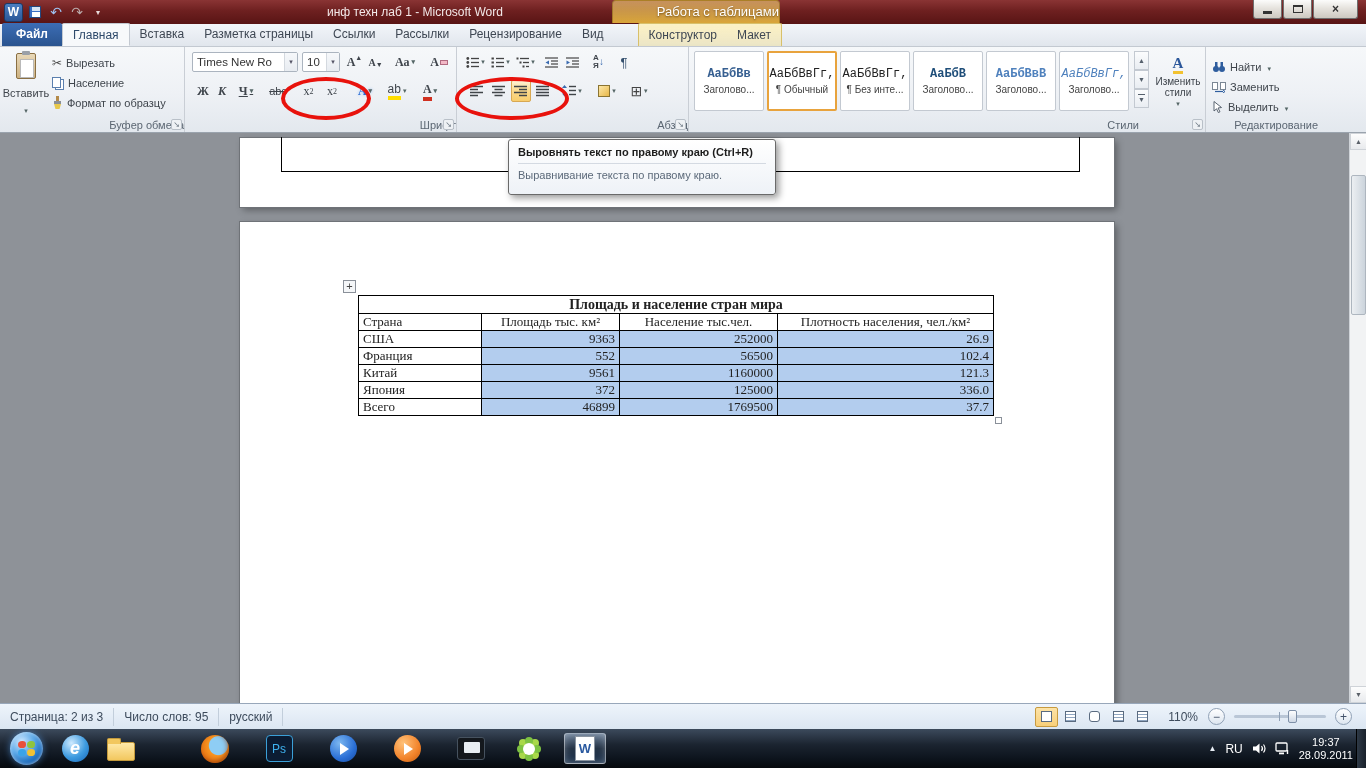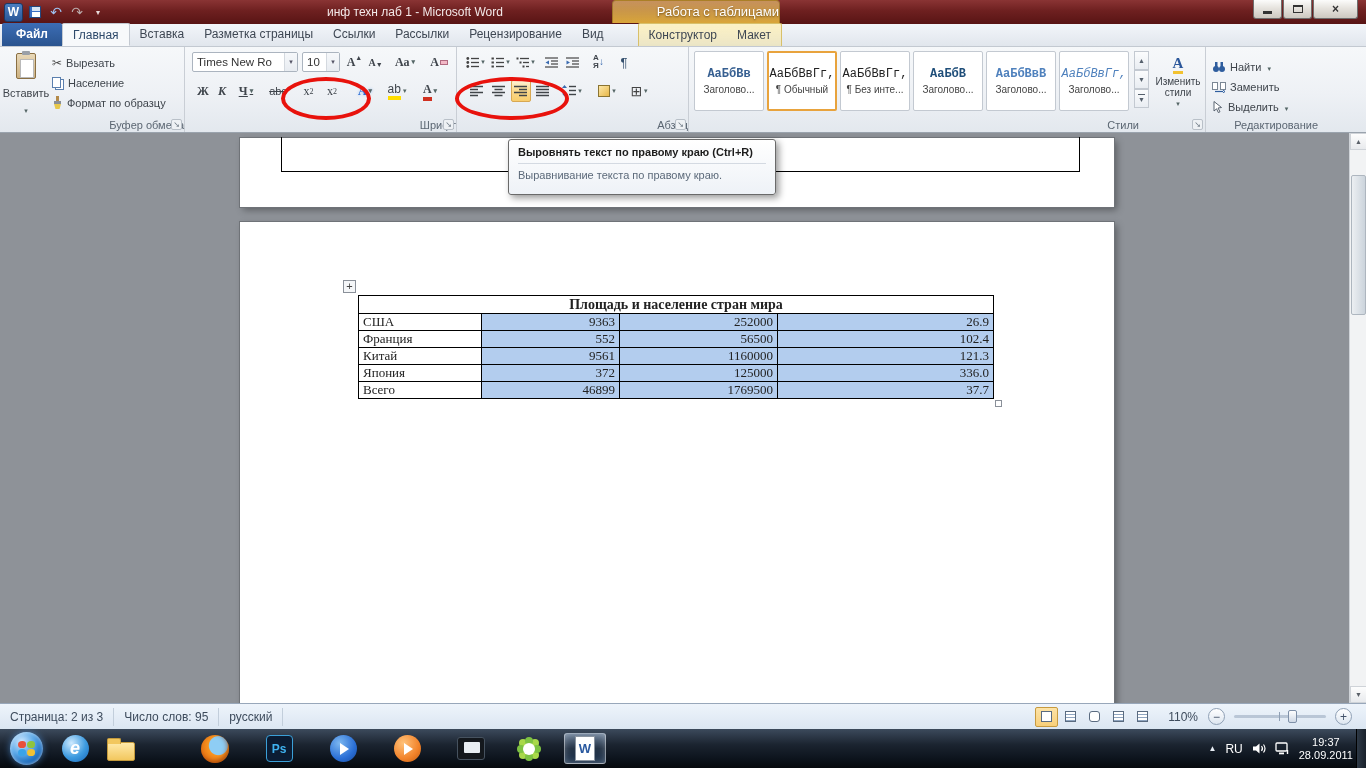--- a/index.html
+++ b/index.html
@@ -122,21 +122,21 @@
 
 #taskbar{position:absolute;left:0;top:729px;width:1366px;height:39px;background:linear-gradient(#3c4a5c,#1b2430 40%,#0d141d 75%,#06090d)}
 .orb{position:absolute;left:10px;top:3px;width:33px;height:33px;border-radius:50%;background:radial-gradient(circle at 35% 30%,#cfe8ff,#5aa8e8 40%,#1565b8 70%,#0a3e78);box-shadow:inset 0 0 4px rgba(255,255,255,.7),0 0 7px rgba(90,170,255,.55)}
 .petal{position:absolute;border-radius:55% 45% 50% 50%}
 .ticon{position:absolute;top:4px;width:42px;height:31px;display:flex;align-items:center;justify-content:center;border-radius:3px}
 .active-slot{background:linear-gradient(rgba(190,220,255,.4),rgba(120,170,230,.15) 50%,rgba(80,140,210,.3));border:1px solid rgba(255,255,255,.5);box-shadow:inset 0 0 7px rgba(255,255,255,.3)}
 .i-ie{width:27px;height:27px;border-radius:50%;background:radial-gradient(circle at 35% 30%,#cdeaff,#3e9be0 55%,#1565b8);color:#fff;font-style:italic;font-weight:bold;font-size:18px;display:flex;align-items:center;justify-content:center}
 .i-folder{width:28px;height:19px;background:linear-gradient(#ffe9a8,#f2c75e);border:1px solid #c49a3c;border-radius:2px;position:relative;margin-top:5px}
 .i-folder:before{content:"";position:absolute;left:-1px;top:-5px;width:12px;height:5px;background:#f2c75e;border:1px solid #c49a3c;border-bottom:none;border-radius:2px 2px 0 0}
 .i-ff{width:28px;height:28px;border-radius:50%;background:radial-gradient(circle at 62% 38%,#8ecdf4 0 9px,#f89420 10px,#e06910 85%);box-shadow:inset -2px -2px 4px rgba(120,40,0,.5)}
-.i-ps{width:27px;height:27px;border-radius:4px;background:#0b1c33;border:1px solid #3ba0d8;color:#3fb2f0;font-weight:bold;font-size:12px;display:flex;align-items:center;justify-content:center}
+.i-ps{width:27px;height:27px;border-radius:4px;background:#0b1c33;border:1px solid #3ba0d8;color:#3fb2f0;font-weight:normal;font-size:12px;display:flex;align-items:center;justify-content:center}
 .i-play{width:27px;height:27px;border-radius:50%;display:flex;align-items:center;justify-content:center}
 .i-play.blue{background:radial-gradient(circle at 35% 30%,#7db8f0,#2a6fd6 60%,#174a9c)}
 .i-play.orange{background:radial-gradient(circle at 35% 30%,#ffc27a,#f2832a 60%,#c05a10)}
 .tri{width:0;height:0;border-left:9px solid #fff;border-top:6px solid transparent;border-bottom:6px solid transparent;margin-left:3px}
 .i-proj{width:28px;height:23px;background:#14181d;border:1px solid #46525f;border-radius:3px;position:relative}
 .i-proj:before{content:"";position:absolute;left:6px;top:4px;width:16px;height:11px;background:#e8edf2;border-radius:1px}
 .i-icq{width:12px;height:12px;border-radius:50%;background:#fff;position:relative;box-shadow:0 -8px 0 -2px #7dc242,0 8px 0 -2px #7dc242,8px 0 0 -2px #7dc242,-8px 0 0 -2px #7dc242,6px 6px 0 -2px #a8d84a,-6px 6px 0 -2px #a8d84a,6px -6px 0 -2px #a8d84a,-6px -6px 0 -2px #a8d84a}
 .i-word{width:20px;height:25px;background:#fff;border:1px solid #8a94a0;display:flex;align-items:center;justify-content:center;color:#2b5aa0;font-weight:bold;font-size:13px}
 #tray{position:absolute;right:13px;top:0;height:39px;display:flex;align-items:center;gap:9px;color:#fff}
 .tray-up{font-size:8px;color:#e8eef5}
@@ -480,20 +480,26 @@
         <colgroup>
             <col style="width:123px">
             <col style="width:138px">
             <col style="width:158px">
             <col style="width:216px">
           </colgroup>
         <tbody>
             <tr class="t-title">
               <td colspan="4">Площадь и население стран мира</td>
             </tr>
+        <tr class="t-head">
+          <td class="c-name">Страна</td>
+          <td>Площадь тыс. км²</td>
+          <td>Население тыс.чел.</td>
+          <td>Плотность населения, чел./км²</td>
+        </tr>
         <tr>
           <td class="c-name">США</td>
           <td class="num">9363</td>
           <td class="num">252000</td>
           <td class="num">26.9</td>
         </tr>
         <tr>
           <td class="c-name">Франция</td>
           <td class="num">552</td>
           <td class="num">56500</td>

